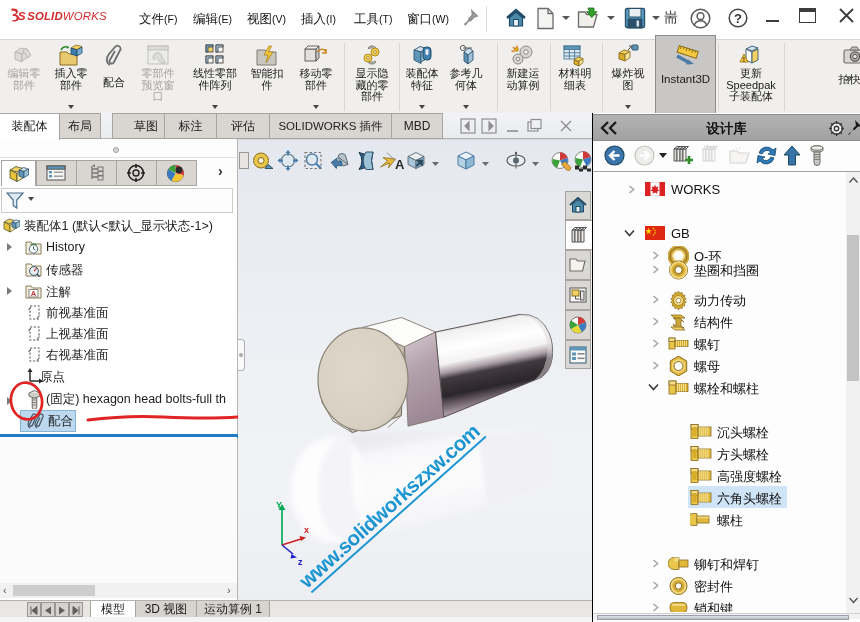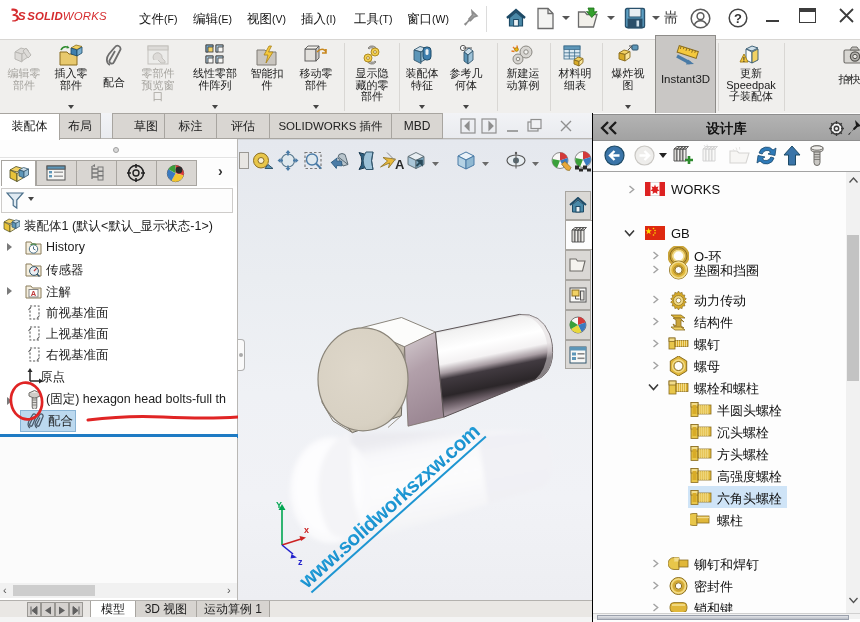--- a/index.html
+++ b/index.html
@@ -911,32 +911,20 @@
           <svg class="abs" style="left:75px;top:2px" width="22" height="17" viewBox="0 0 22 17">
             <g stroke="#8a6d20" stroke-width="0.8">
               <rect x="1" y="2" width="7" height="13" fill="#e8c64a"></rect>
               <rect x="1" y="2" width="7" height="4" fill="#f2dc8a"></rect>
               <rect x="8" y="4.5" width="12" height="8" fill="#d8ab28"></rect>
               <path d="M9.5 4.5 v8 M11.5 4.5 v8 M13.5 4.5 v8 M15.5 4.5 v8 M17.5 4.5 v8" stroke="#f2dc8a" stroke-width="1.2"></path>
             </g>
           </svg>
           <span class="abs" style="left:101px;top:3px">螺栓和螺柱</span>
         </div>
-    <div class="rrow" style="top:227px">
-          <svg class="abs bolt3" style="left:97px;top:2px" width="22" height="17" viewBox="0 0 22 17">
-            <g stroke="#8a6d20" stroke-width="0.8">
-              <rect x="1" y="1.5" width="7" height="14" fill="#e8c64a"></rect>
-              <rect x="1" y="1.5" width="7" height="4.5" fill="#f2dc8a"></rect>
-              <rect x="2.5" y="4" width="4" height="9" fill="#d8ab28" stroke="none"></rect>
-              <rect x="8" y="4" width="13" height="9" fill="#e0b73a"></rect>
-              <path d="M9.8 4 v9 M11.8 4 v9 M13.8 4 v9 M15.8 4 v9 M17.8 4 v9" stroke="#f2dc8a" stroke-width="1.2"></path>
-            </g>
-          </svg>
-          <span class="abs" style="left:124px;top:3px">半圆头螺栓</span>
-        </div>
     <div class="rrow" style="top:249px">
           <svg class="abs bolt3" style="left:97px;top:2px" width="22" height="17" viewBox="0 0 22 17">
             <g stroke="#8a6d20" stroke-width="0.8">
               <rect x="1" y="1.5" width="7" height="14" fill="#e8c64a"></rect>
               <rect x="1" y="1.5" width="7" height="4.5" fill="#f2dc8a"></rect>
               <rect x="2.5" y="4" width="4" height="9" fill="#d8ab28" stroke="none"></rect>
               <rect x="8" y="4" width="13" height="9" fill="#e0b73a"></rect>
               <path d="M9.8 4 v9 M11.8 4 v9 M13.8 4 v9 M15.8 4 v9 M17.8 4 v9" stroke="#f2dc8a" stroke-width="1.2"></path>
             </g>
           </svg>

